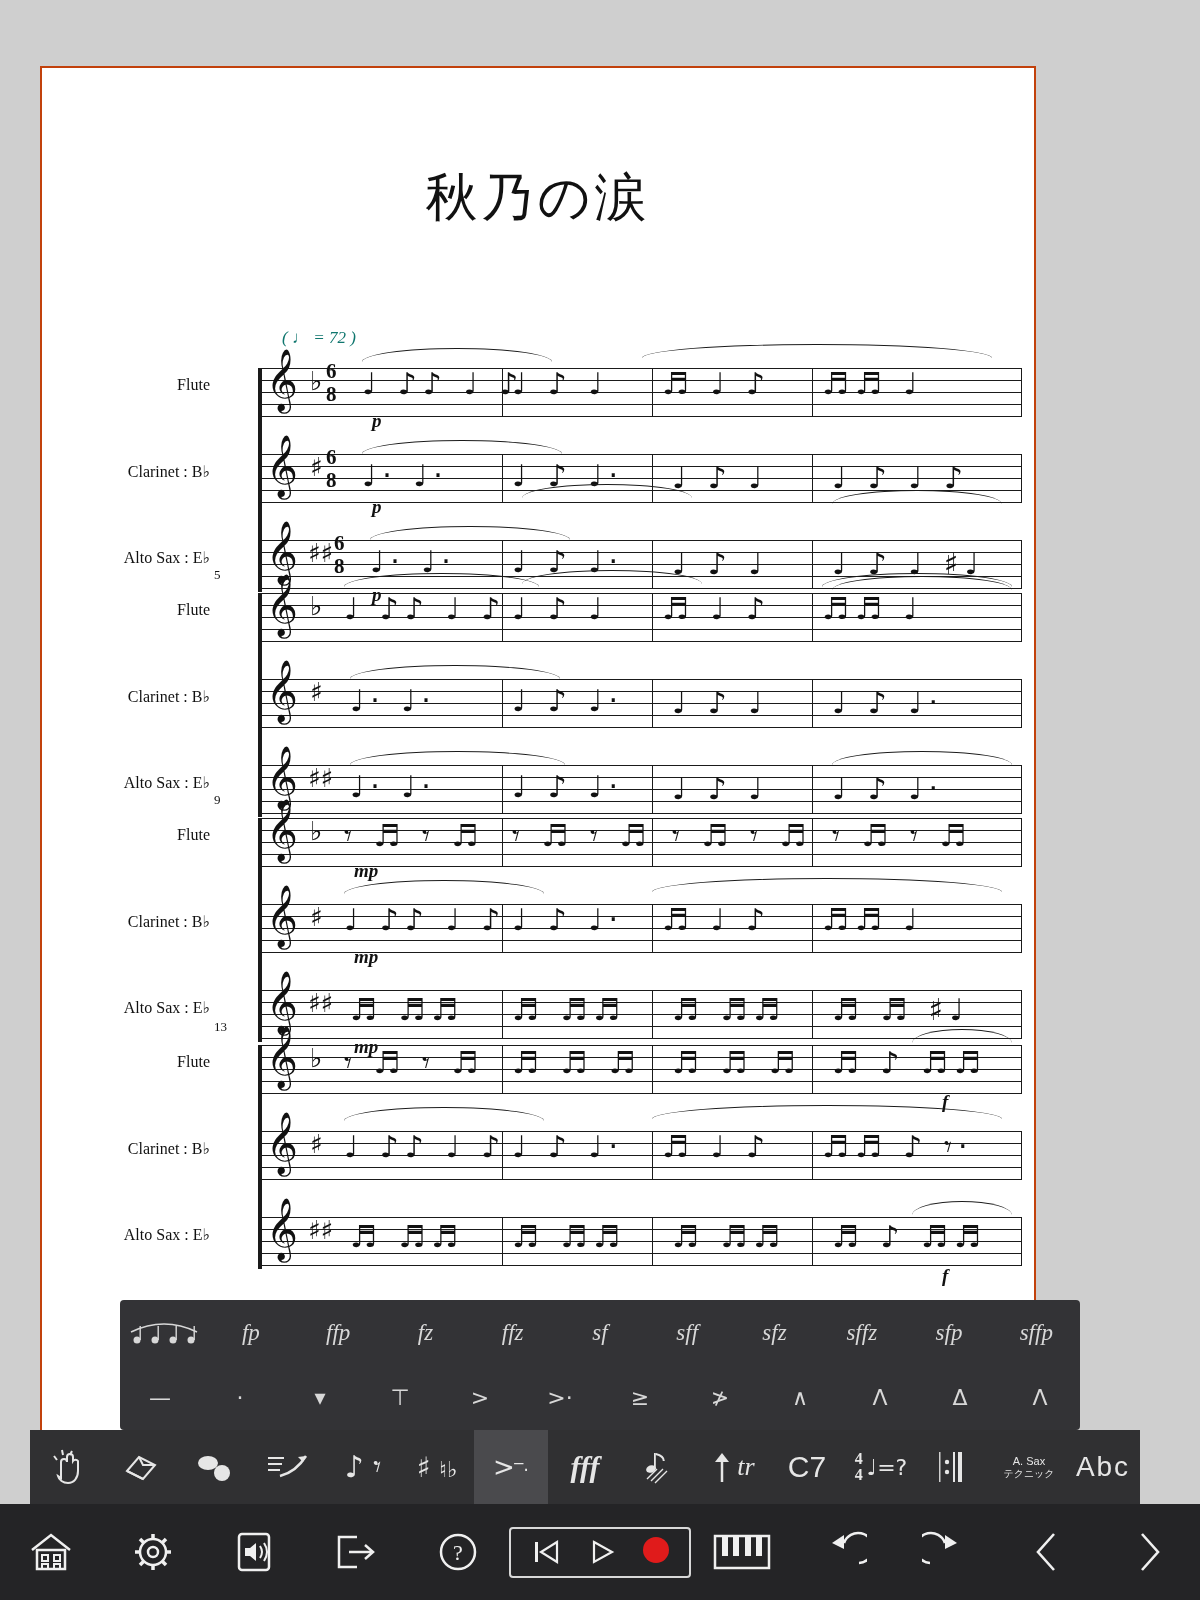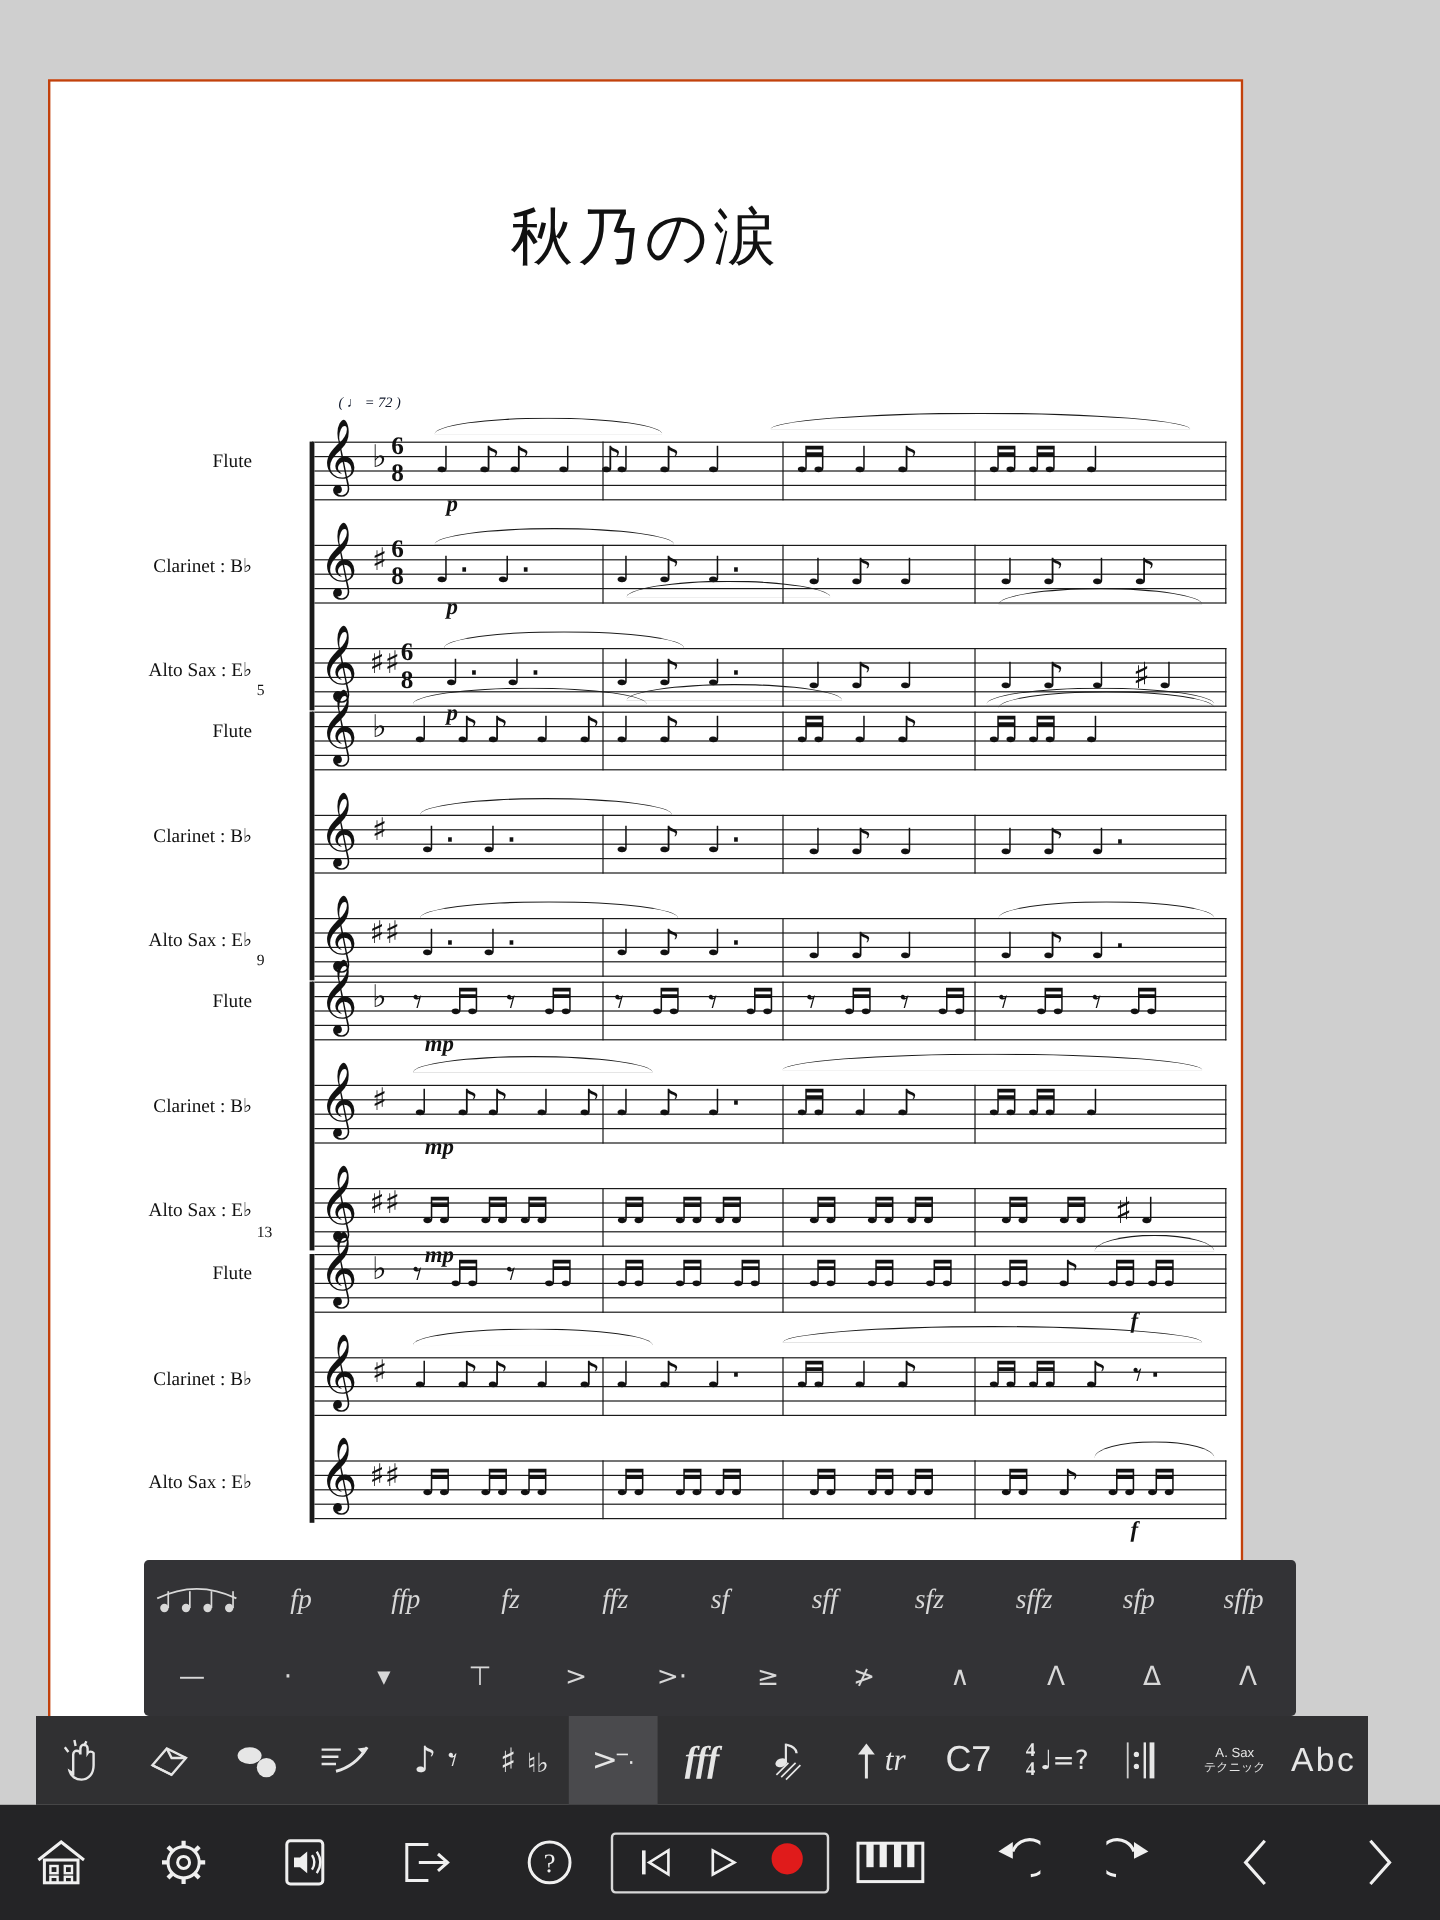--- a/index.html
+++ b/index.html
@@ -58,23 +58,23 @@
     left: -8px;
     top: -16px;
     font-size: 13px;
     color: #111;
     font-family: "Liberation Serif", serif;
   }
   .tempo-mark {
     position: absolute;
     left: 60px;
     top: -30px;
-    font-size: 12px;
+    font-size: 17px;
     font-style: italic;
-    color: #0f172a;
+    color: #0f766e;
   }
   .stave-row {
     position: relative;
     height: 86px;
   }
   .inst-label {
     position: absolute;
     right: 100%;
     margin-right: 12px;
     top: 18px;

